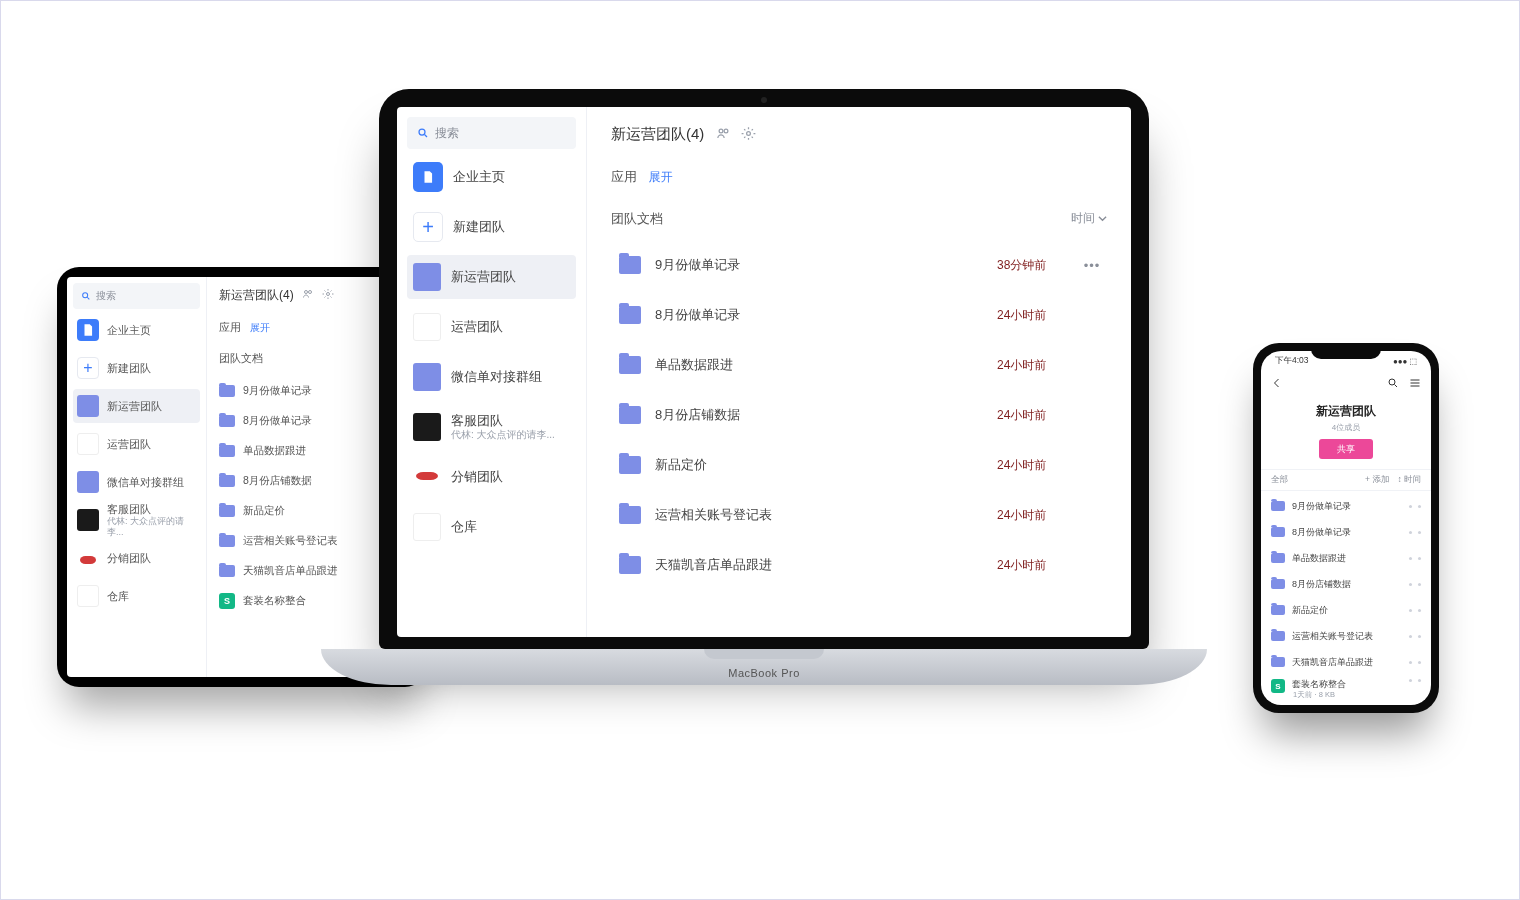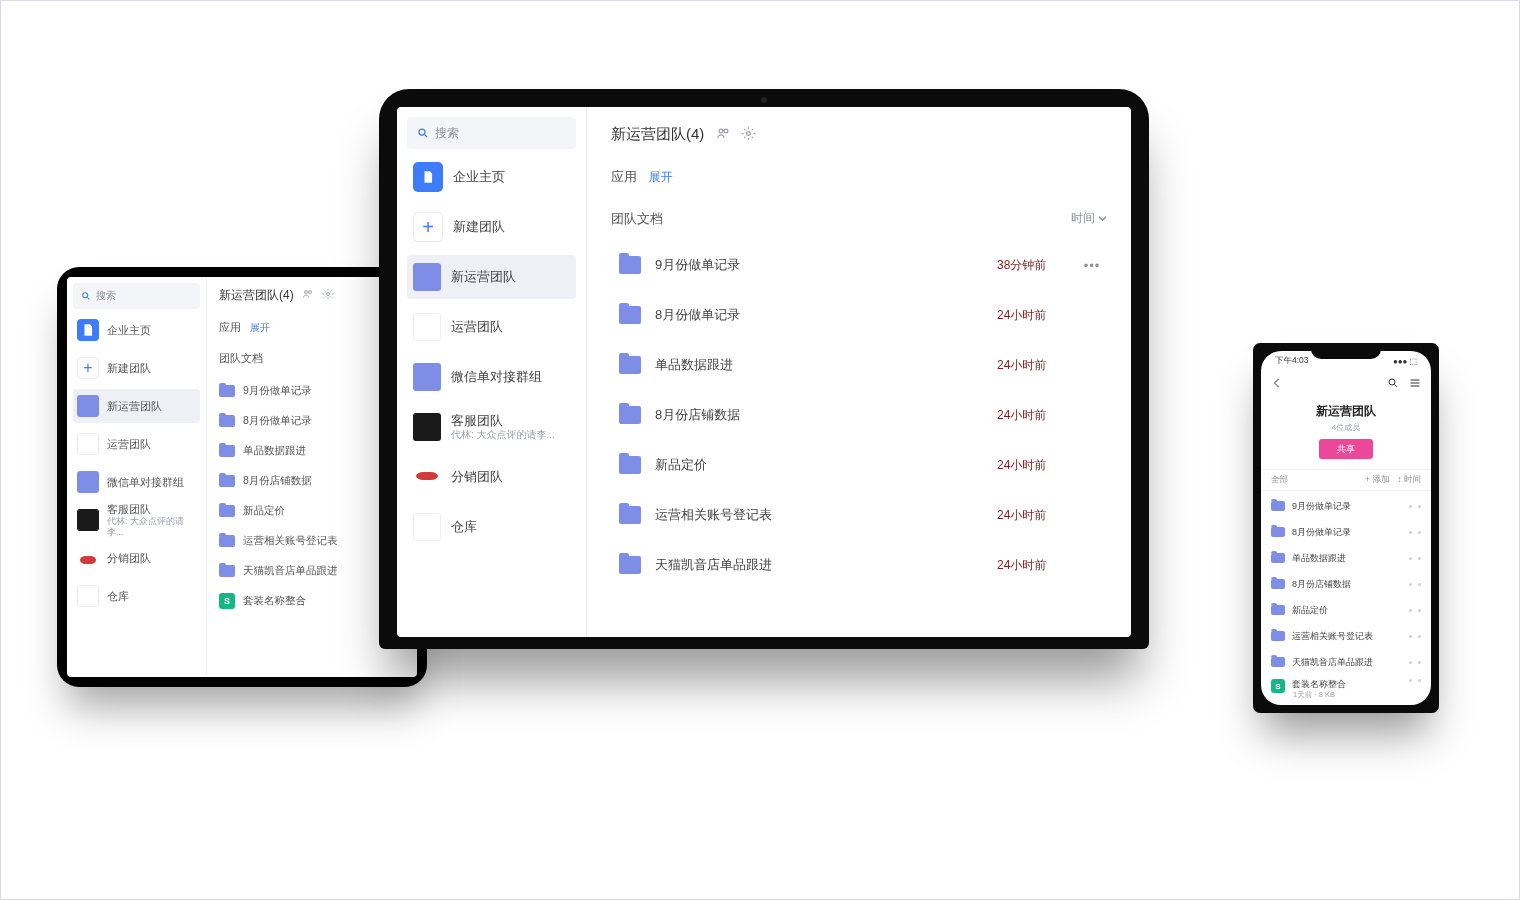--- a/index.html
+++ b/index.html
@@ -161,21 +161,21 @@
     font-size:13px; color:#444;
   }
   .mac-li .folder-icon{ margin-right:14px; margin-left:8px;}
   .mac-li .time{ margin-left:auto; color:#7f1d1d; font-size:12px; width:80px;}
   .mac-li .more{ color:#8a8f99; width:30px; text-align:center; letter-spacing:1px;}
 
   
   .phone{
     position:absolute; right:80px; top:342px;
     width:186px; height:370px;
-    background:#0b0b0b; border-radius:7px;
+    background:#0b0b0b; border-radius:26px;
     padding:8px;
     z-index:3;
     box-shadow: 0 30px 40px -10px rgba(0,0,0,.4);
   }
   .phone::before{
     content:""; position:absolute; top:0; left:50%; transform:translateX(-50%);
     width:70px; height:16px; background:#0b0b0b; border-radius:0 0 10px 10px; z-index:5;
   }
   .phone-screen{
     width:100%; height:100%; background:#fff; border-radius:20px;
@@ -453,20 +453,24 @@
           </div>
           <div class="mac-li">
             <span class="folder-icon"></span>
             <span>天猫凯音店单品跟进</span>
             <span class="time">24小时前</span>
             <span class="more"></span>
           </div>
         </div>
       </div>
     </div>
+  </div>
+  <div class="mac-base">
+    <div class="notch"></div>
+    <div class="label">MacBook Pro</div>
   </div>
 </div>
 
 <div class="phone">
   <div class="phone-screen">
     <div class="phone-status">
       <span>下午4:03</span>
       <span class="sigs">
           <span>●●●</span>
           <span>⬚</span>

